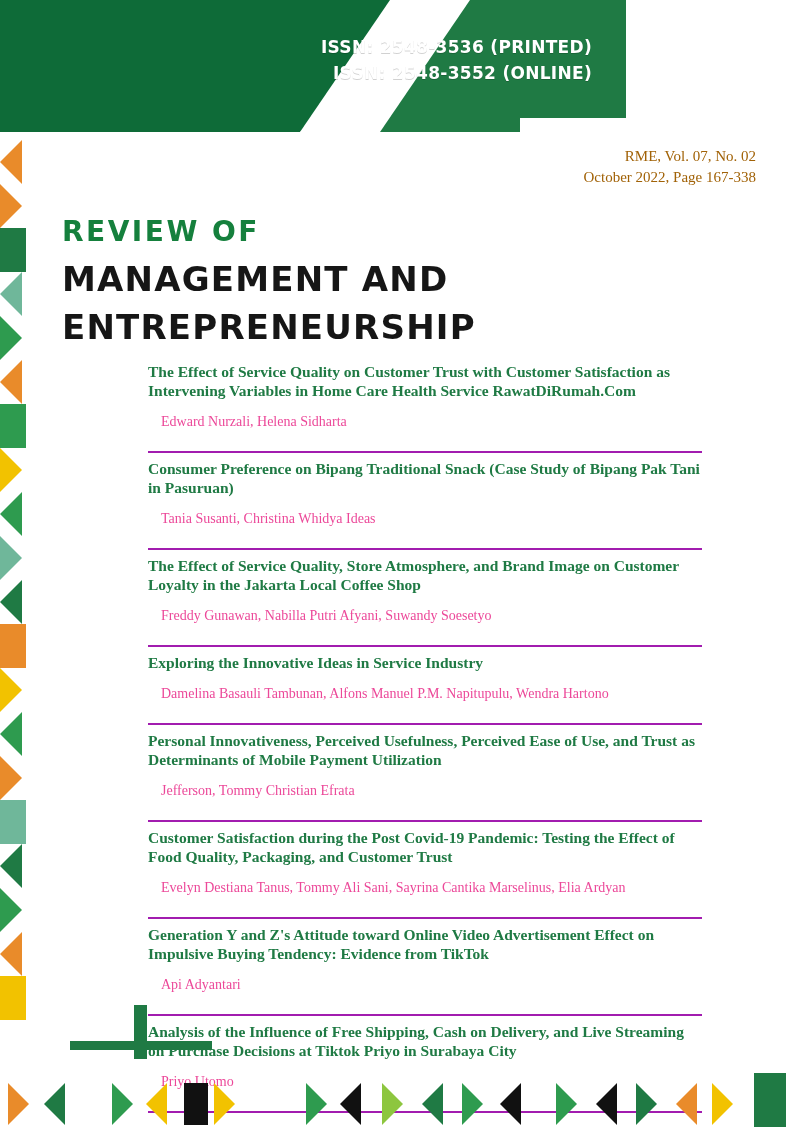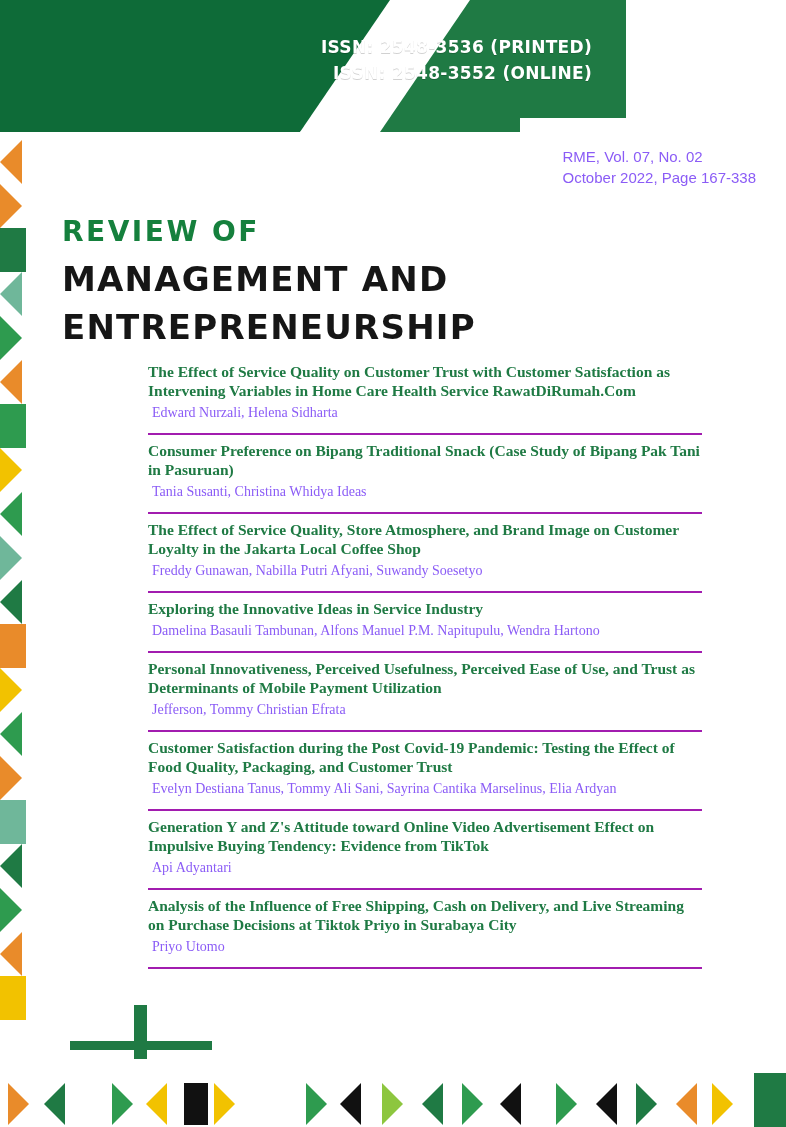--- a/index.html
+++ b/index.html
@@ -105,22 +105,23 @@
     left: 0;
     width: 26px;
     height: 44px;
   }
 
   
   .issue-line {
     position: absolute;
     right: 30px;
     top: 146px;
-    color: #8b5cf6;
-    font-family: Liberation Sans, sans-serif;
+    text-align: right;
+    color: #a16207;
+    font-family: Liberation Serif, serif;
     font-size: 15px;
     line-height: 21px;
   }
   .title-review {
     position: absolute;
     left: 62px;
     top: 215px;
     color: #15803d;
     font-family: "DejaVu Sans", sans-serif;
     font-weight: bold;
@@ -153,25 +154,25 @@
   .toc-item:first-child { padding-top: 2px; }
   .toc-title {
     color: #1f7a44;
     font-family: "Liberation Serif", serif;
     font-weight: bold;
     font-size: 15.5px;
     line-height: 19px;
     margin: 0 0 2px 0;
   }
   .toc-authors {
-    color: #8b5cf6;
+    color: #ec4899;
     font-family: "Liberation Serif", serif;
     font-size: 14px;
     line-height: 18px;
-    margin: 4px;
+    margin: 13px;
   }
 
   
   .logo {
     position: absolute;
     left: 68px;
     top: 985px;
     width: 150px;
     height: 74px;
   }

